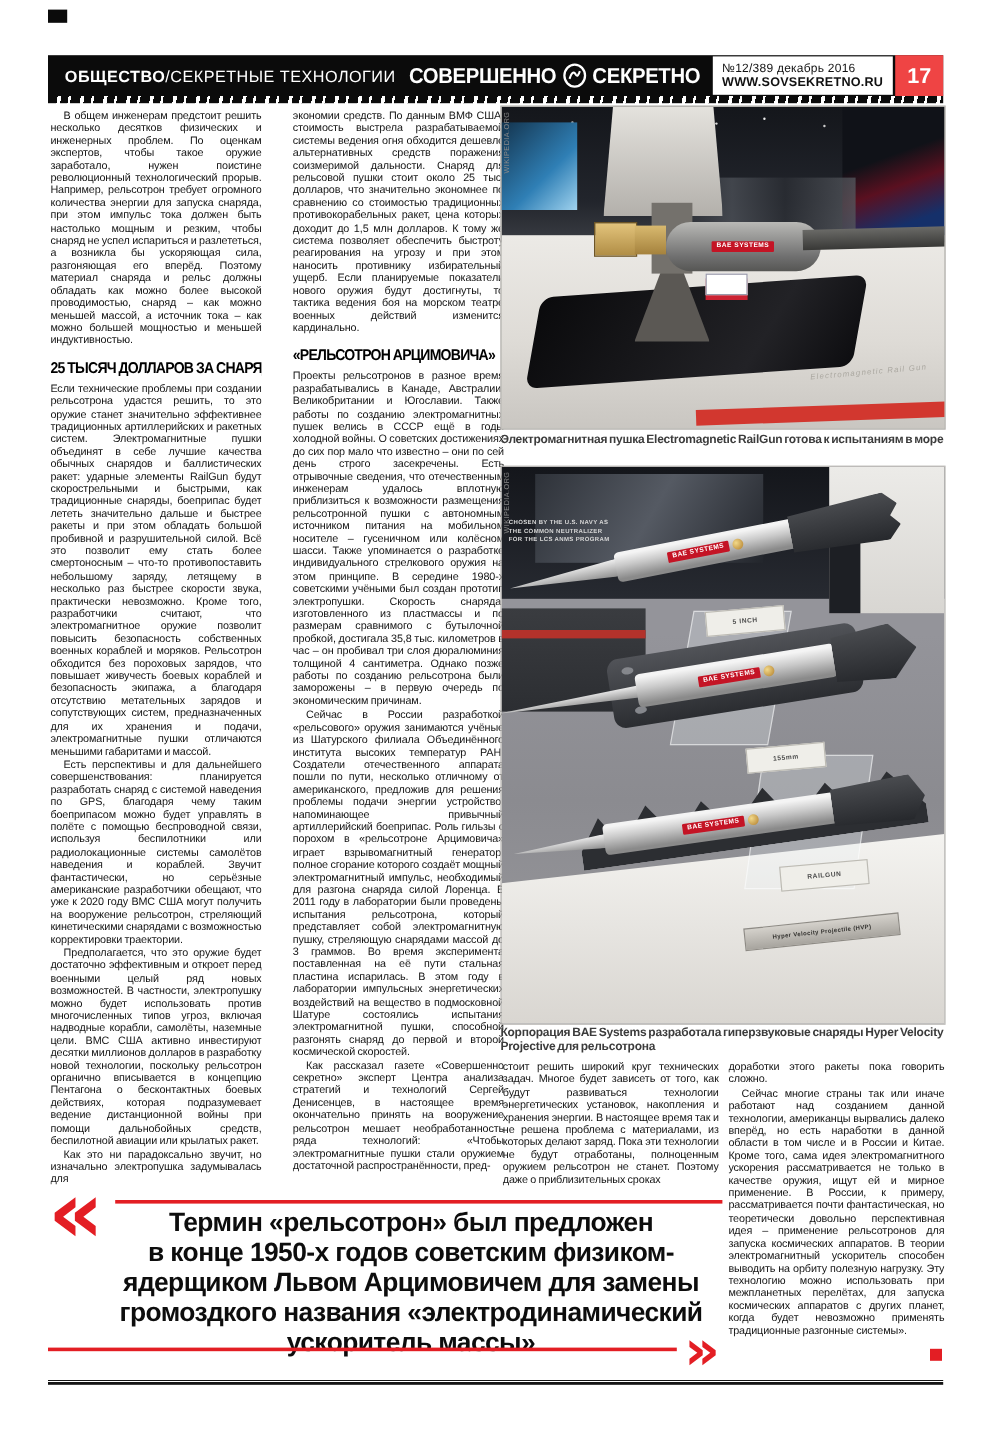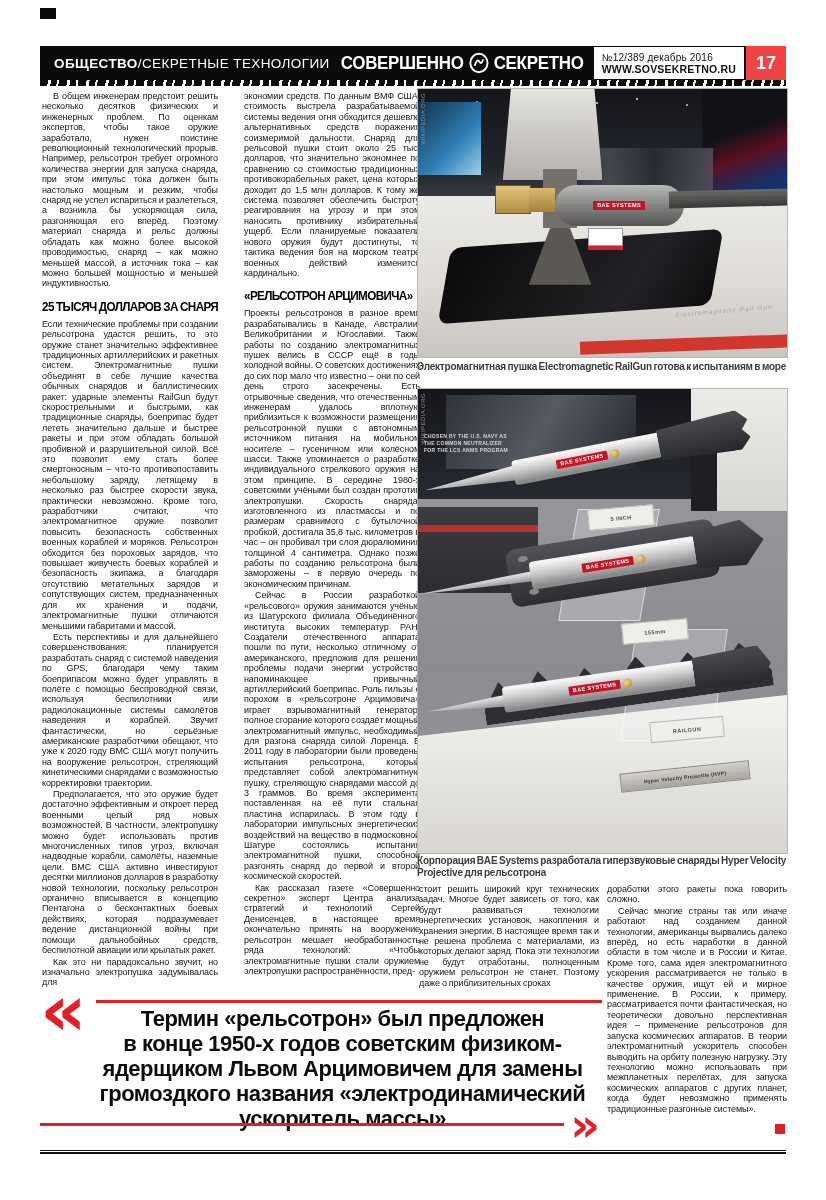--- a/index.html
+++ b/index.html
@@ -150,21 +150,21 @@
     <p class="indent">Есть перспективы и для дальнейшего совершенствования: планируется разработать снаряд с системой наведения по GPS, благодаря чему таким боеприпасом можно будет управлять в полёте с помощью беспроводной связи, используя беспилотники или радиолокационные системы самолётов наведения и кораблей. Звучит фантастически, но серьёзные американские разработчики обещают, что уже к 2020 году ВМС США могут получить на вооружение рельсотрон, стреляющий кинетическими снарядами с возможностью корректировки траектории.</p>
     <p class="indent">Предполагается, что это оружие будет достаточно эффективным и откроет перед военными целый ряд новых возможностей. В частности, электропушку можно будет использовать против многочисленных типов угроз, включая надводные корабли, самолёты, наземные цели. ВМС США активно инвестируют десятки миллионов долларов в разработку новой технологии, поскольку рельсотрон органично вписывается в концепцию Пентагона о бесконтактных боевых действиях, которая подразумевает ведение дистанционной войны при помощи дальнобойных средств, беспилотной авиации или крылатых ракет.</p>
     <p class="indent">Как это ни парадоксально звучит, но изначально электропушка задумывалась для</p>
   </div>
 
   <div class="abs col" id="col2">
     <p>экономии средств. По данным ВМФ США, стоимость выстрела разрабатываемой системы ведения огня обходится дешевле альтернативных средств поражения соизмеримой дальности. Снаряд для рельсовой пушки стоит около 25 тыс. долларов, что значительно экономнее по сравнению со стоимостью традиционных противокорабельных ракет, цена которых доходит до 1,5 млн долларов. К тому же система позволяет обеспечить быстроту реагирования на угрозу и при этом наносить противнику избирательный ущерб. Если планируемые показатели нового оружия будут достигнуты, то тактика ведения боя на морском театре военных действий изменится кардинально.</p>
     <h3>«РЕЛЬСОТРОН АРЦИМОВИЧА»</h3>
     <p>Проекты рельсотронов в разное время разрабатывались в Канаде, Австралии, Великобритании и Югославии. Также работы по созданию электромагнитных пушек велись в СССР ещё в годы холодной войны. О советских достижениях до сих пор мало что известно – они по сей день строго засекречены. Есть отрывочные сведения, что отечественным инженерам удалось вплотную приблизиться к возможности размещения рельсотронной пушки с автономным источником питания на мобильном носителе – гусеничном или колёсном шасси. Также упоминается о разработке индивидуального стрелкового оружия на этом принципе. В середине 1980-х советскими учёными был создан прототип электропушки. Скорость снаряда, изготовленного из пластмассы и по размерам сравнимого с бутылочной пробкой, достигала 35,8 тыс. километров в час – он пробивал три слоя дюралюминия толщиной 4 сантиметра. Однако позже работы по созданию рельсотрона были заморожены – в первую очередь по экономическим причинам.</p>
     <p class="indent">Сейчас в России разработкой «рельсового» оружия занимаются учёные из Шатурского филиала Объединённого института высоких температур РАН. Создатели отечественного аппарата пошли по пути, несколько отличному от американского, предложив для решения проблемы подачи энергии устройство, напоминающее привычный артиллерийский боеприпас. Роль гильзы с порохом в «рельсотроне Арцимовича» играет взрывомагнитный генератор, полное сгорание которого создаёт мощный электромагнитный импульс, необходимый для разгона снаряда силой Лоренца. В 2011 году в лаборатории были проведены испытания рельсотрона, который представляет собой электромагнитную пушку, стреляющую снарядами массой до 3 граммов. Во время эксперимента поставленная на её пути стальная пластина испарилась. В этом году в лаборатории импульсных энергетических воздействий на вещество в подмосковной Шатуре состоялись испытания электромагнитной пушки, способной разгонять снаряд до первой и второй космической скоростей.</p>
-    <p class="indent">Как рассказал газете «Совершенно секретно» эксперт Центра анализа стратегий и технологий Сергей Денисенцев, в настоящее время окончательно принять на вооружение рельсотрон мешает необработанность ряда технологий: «Чтобы электромагнитные пушки стали оружием электропушки распространённости, пред-</p>
+    <p class="indent">Как рассказал газете «Совершенно секретно» эксперт Центра анализа стратегий и технологий Сергей Денисенцев, в настоящее время окончательно принять на вооружение рельсотрон мешает необработанность ряда технологий: «Чтобы электромагнитные пушки стали оружием достаточной распространённости, пред-</p>
   </div>
 
   <div class="abs photo" id="photo1">
     <div class="abs p1-sky"></div>
     <div class="abs p1-lights"></div>
     <div class="abs p1-screen"></div>
     <div class="abs p1-banner"></div>
     <div class="abs p1-crowd"></div>
     <div class="abs p1-table"></div>
     <div class="abs p1-base"></div>

